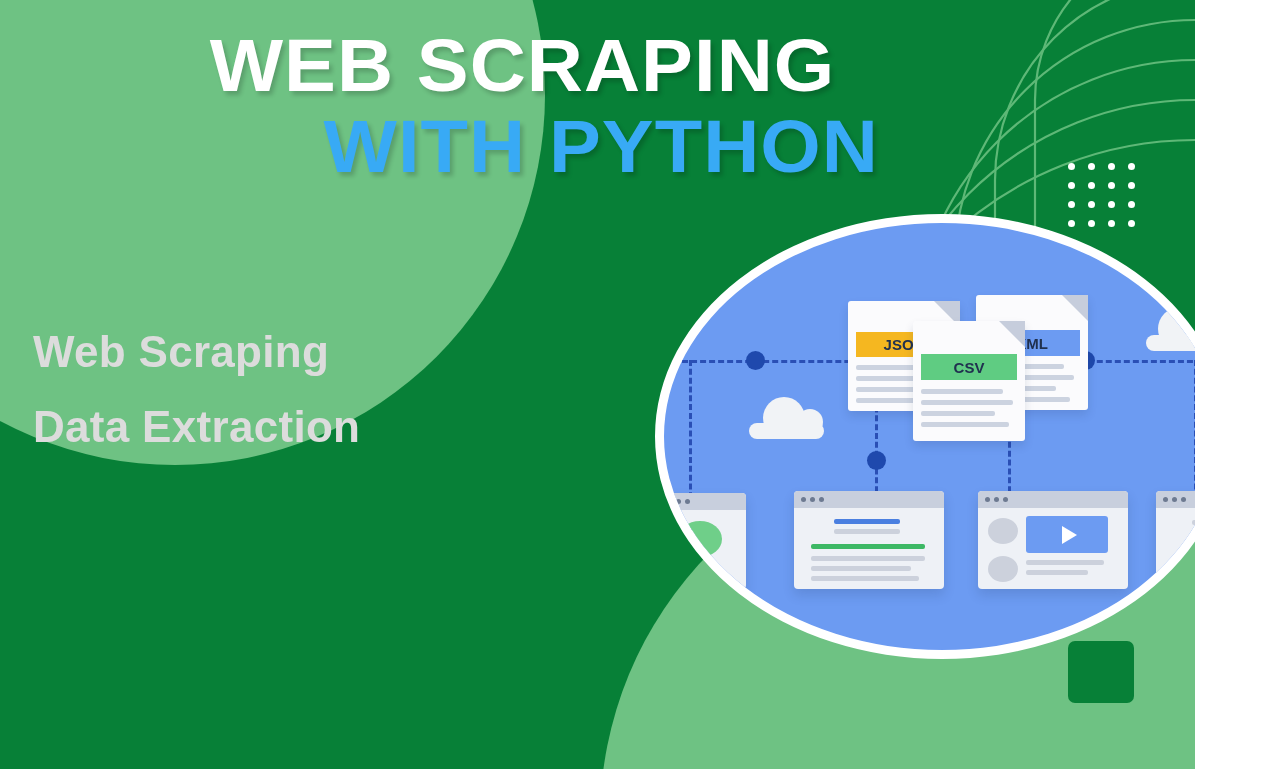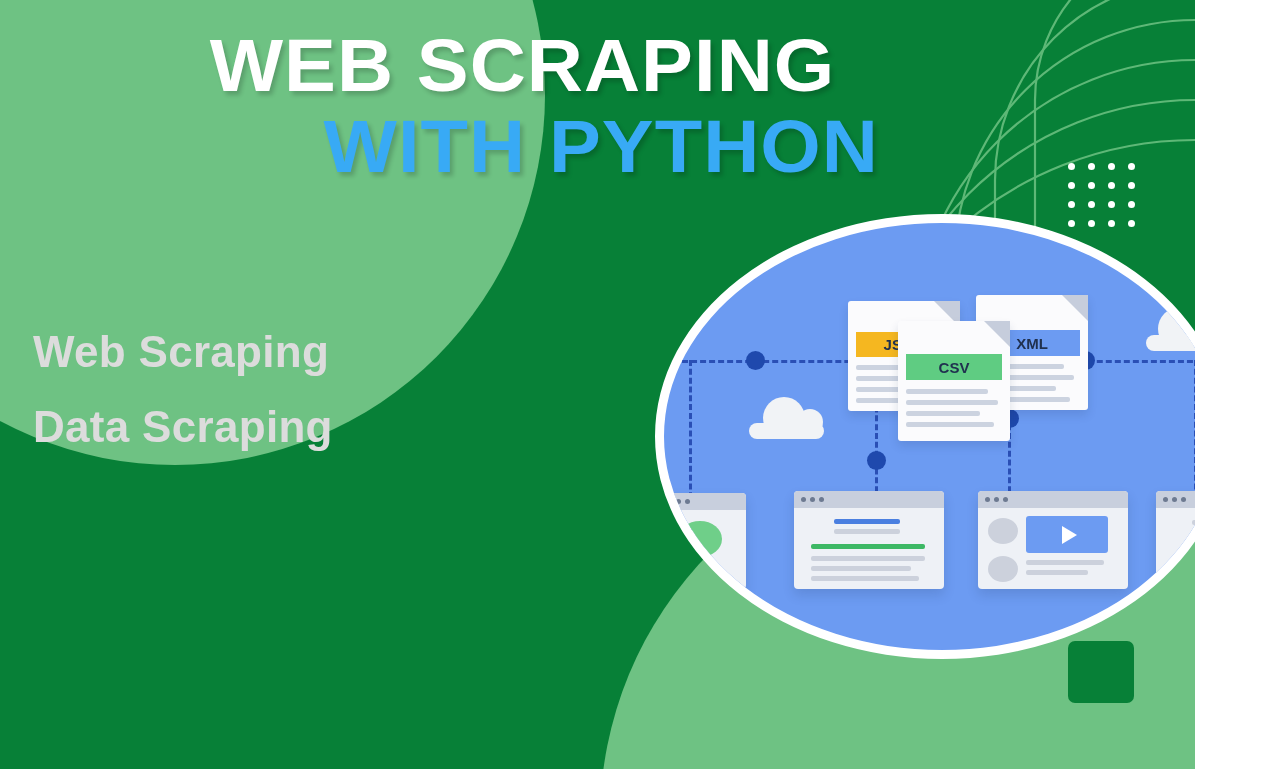--- a/index.html
+++ b/index.html
@@ -292,21 +292,21 @@
     <div class="green-square"></div>
   </div>
 
   <div class="headline-block">
     <h1 class="headline-1">WEB SCRAPING</h1>
     <h2 class="headline-2">WITH PYTHON</h2>
   </div>
 
   <ul class="feature-list">
     <li class="feature-item">Web Scraping</li>
-    <li class="feature-item">Data Scraping</li>
+    <li class="feature-item">Data Extraction</li>
   </ul>
 
   <div class="illustration">
     <div class="oval-ring">
       <div class="oval-inner">
 
         <div class="cloud cloud-a"></div>
         <div class="cloud cloud-b"></div>
 
         <div class="dash-h"></div>
@@ -331,21 +331,21 @@
 
         <div class="filecard" style="left:312px; top:72px; width:112px; height:115px;">
           <div class="fold"></div>
           <div class="badge" style="left:8px; top:35px; width:96px; height:26px; background:#6c9bf2; font-size:15px;">XML</div>
           <div class="txtline" style="left:8px;  top:69px; width:80px;"></div>
           <div class="txtline" style="left:8px;  top:80px; width:90px;"></div>
           <div class="txtline" style="left:8px;  top:91px; width:72px;"></div>
           <div class="txtline" style="left:8px;  top:102px; width:86px;"></div>
         </div>
 
-        <div class="filecard" style="left:234px; top:98px; width:112px; height:120px; z-index:3;">
+        <div class="filecard" style="left:249px; top:98px; width:112px; height:120px; z-index:3;">
           <div class="fold"></div>
           <div class="badge" style="left:8px; top:33px; width:96px; height:26px; background:#5fcc82; font-size:15px;">CSV</div>
           <div class="txtline" style="left:8px;  top:68px; width:82px;"></div>
           <div class="txtline" style="left:8px;  top:79px; width:92px;"></div>
           <div class="txtline" style="left:8px;  top:90px; width:74px;"></div>
           <div class="txtline" style="left:8px;  top:101px; width:88px;"></div>
         </div>
 
         <div class="win" style="left:-4px; top:270px; width:86px; height:96px;">
           <div class="win-bar">

